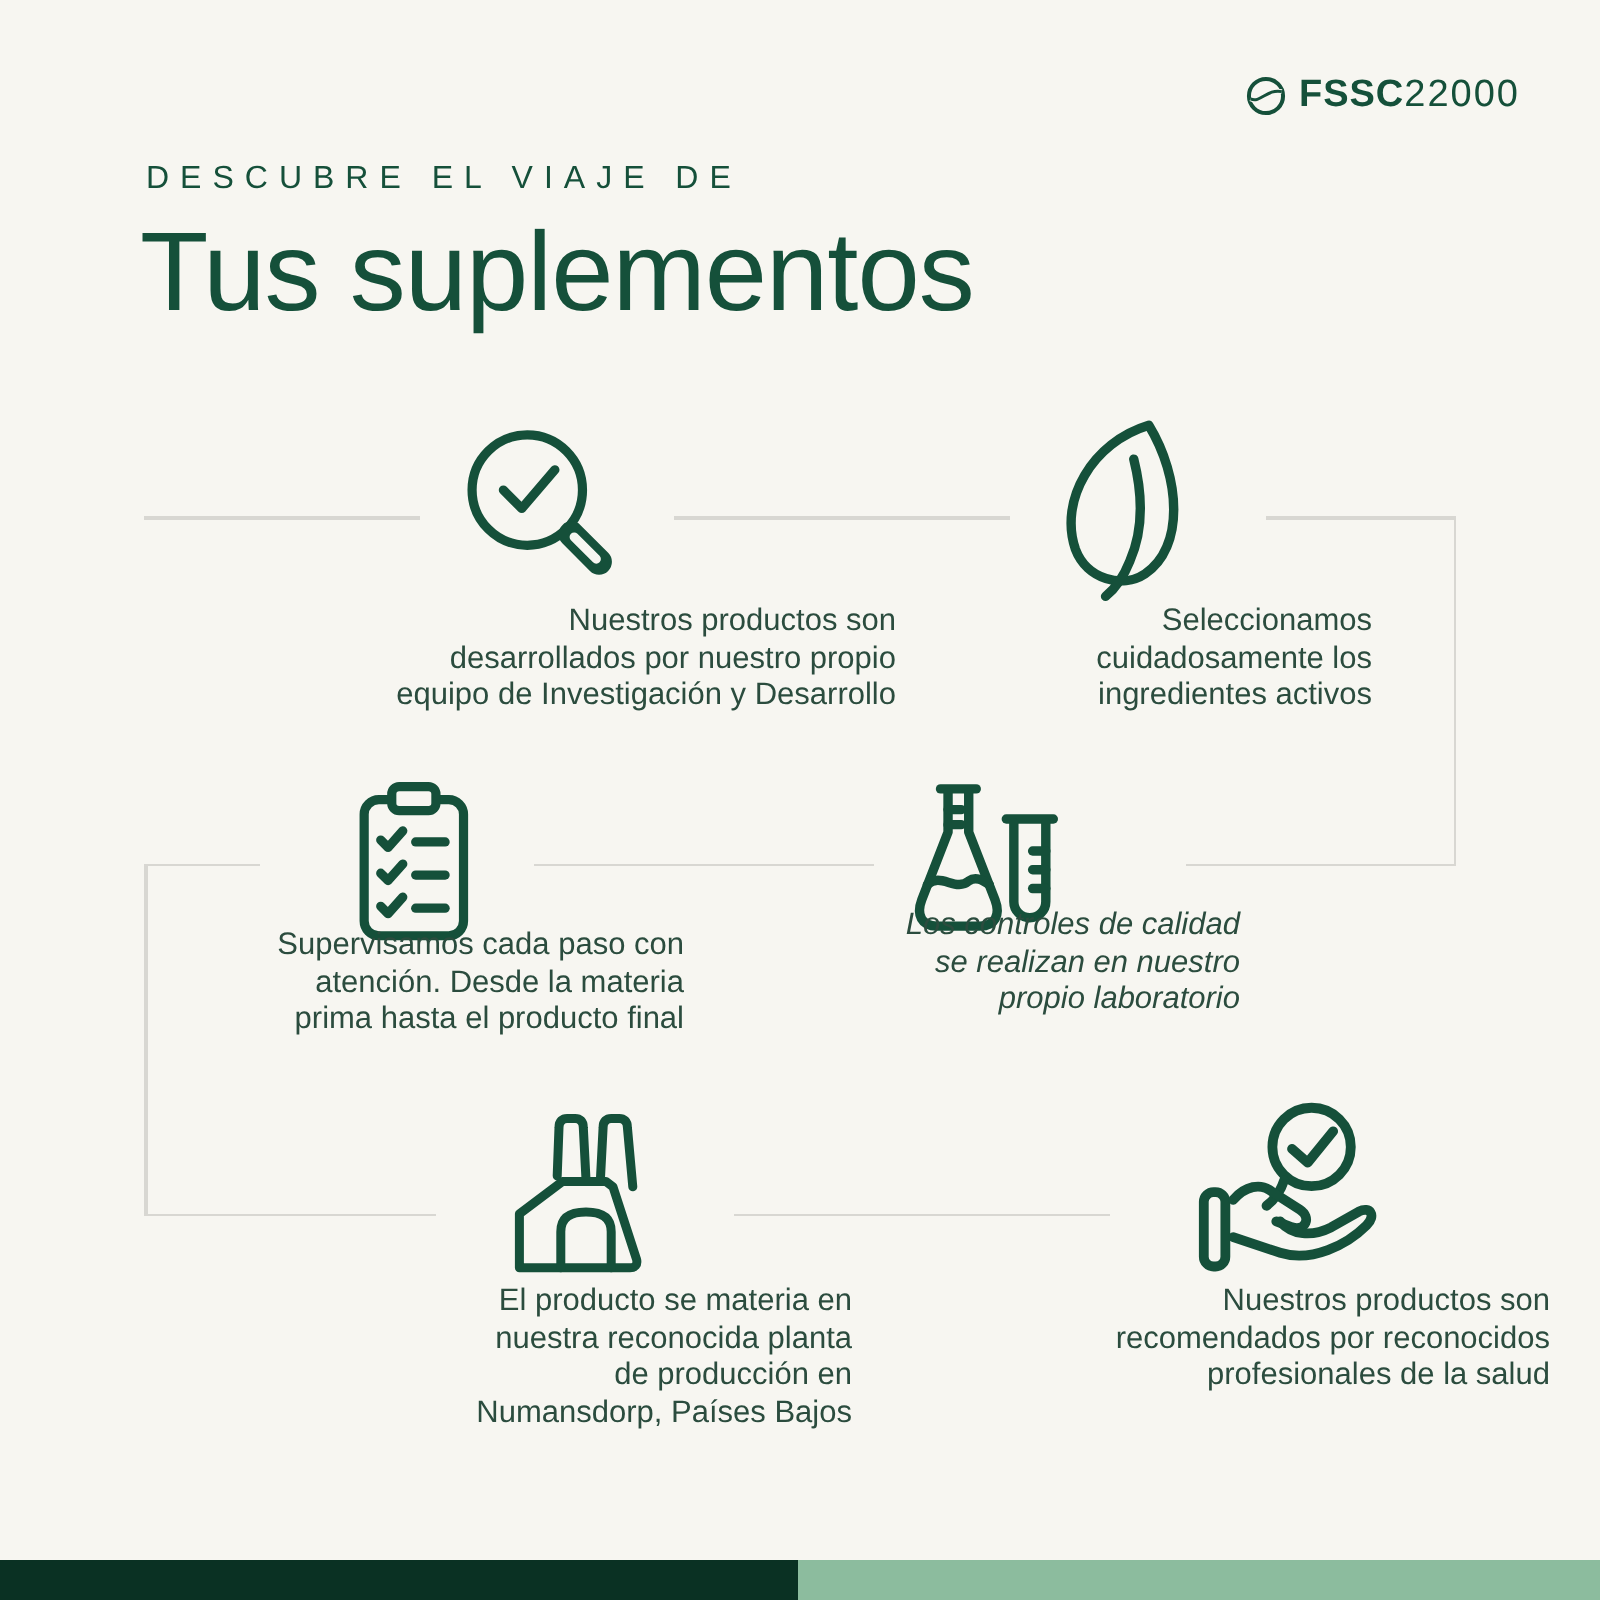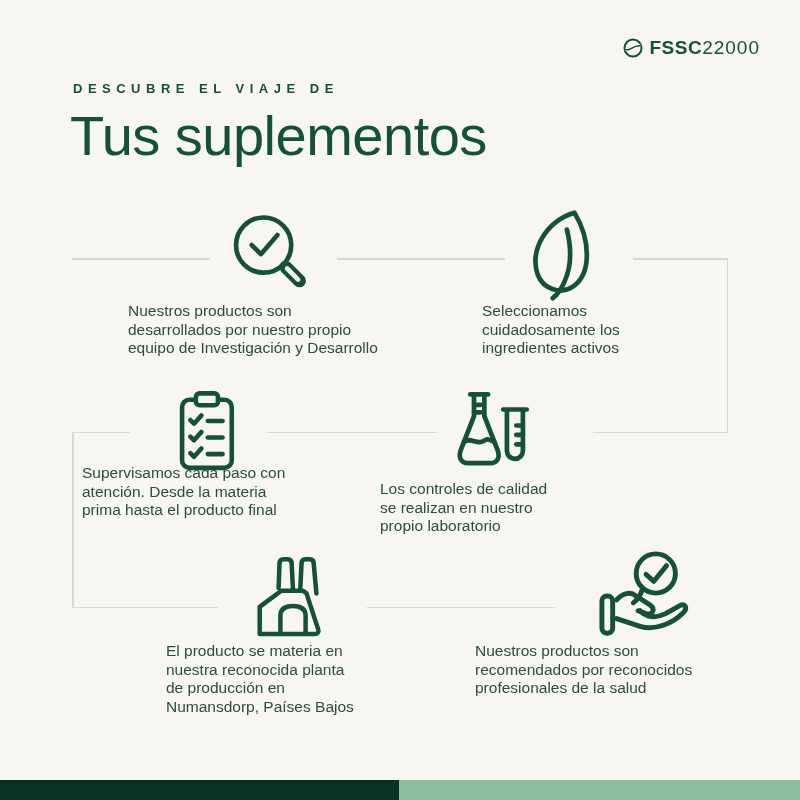--- a/index.html
+++ b/index.html
@@ -11,26 +11,26 @@
   body{
     width:800px;height:800px;position:relative;overflow:hidden;
     background:var(--bg);
     font-family:"Liberation Sans", sans-serif;
   }
   .abs{position:absolute;}
   
   .logo{display:flex;align-items:center;color:var(--primary);}
   .logo-brand{font-size:19px;font-weight:700;letter-spacing:.5px;margin-left:5px;}
   .logo-code{font-size:19px;font-weight:400;letter-spacing:1px;margin-left:0;}
-  .eyebrow{color:var(--primary);font-size:13px;font-weight:700;letter-spacing:5.5px;}
+  .eyebrow{color:var(--primary);font-size:16px;font-weight:400;letter-spacing:5.5px;}
   .title{color:var(--primary);font-size:56px;font-weight:500;letter-spacing:-.5px;line-height:1;}
   
   .icon{color:var(--primary);}
   .step-text{
-    color:var(--body);font-size:15.5px;line-height:18.5px;text-align:left;
+    color:var(--body);font-size:15.5px;line-height:18.5px;text-align:right;
     white-space:pre-line;
   }
   
   .hline{background:var(--line);height:1.5px;}
   .vline{background:var(--line);width:1.5px;}
   
   .bar-dark{background:var(--bar_dark);}
   .bar-sage{background:var(--bar_sage);}
 </style>
 </head>
@@ -67,21 +67,21 @@
   <line x1="67.5" y1="62.5" x2="79.5" y2="74.5" stroke="var(--bg)" stroke-width="5"></line>
 </svg>
 <div class="abs step-text" style="left:128px;top:302px;width:320px;">Nuestros productos son
 desarrollados por nuestro propio
 equipo de Investigación y Desarrollo</div>
 
 <svg class="abs icon" style="left:518px;top:207px;" width="94" height="94" viewBox="0 0 100 100" fill="none" stroke="currentColor" stroke-width="5" stroke-linecap="round" stroke-linejoin="round">
   <path d="M60 6 C77 34 79 71 58 85 C46 93 27 88 21 72 C12 46 30 15 60 6 Z"></path>
   <path d="M52 24 C57 44 57 62 50 78 C46 88 42 93 37 97"></path>
 </svg>
-<div class="abs step-text" style="left:482px;top:302px;width:230px;">Seleccionamos
+<div class="abs step-text" style="left:456px;top:302px;width:230px;">Seleccionamos
 cuidadosamente los
 ingredientes activos</div>
 
 <svg class="abs icon" style="left:160px;top:384px;" width="92" height="96" viewBox="0 0 100 100" fill="none" stroke="currentColor" stroke-width="5" stroke-linecap="round" stroke-linejoin="round">
   <rect x="24" y="15" width="54" height="74" rx="8"></rect>
   <rect x="39" y="8" width="24" height="13" rx="4" fill="var(--bg)"></rect>
   <path d="M33 37 L37 41 L45 32"></path>
     <line x1="52" y1="38" x2="68" y2="38"></line>
   <path d="M33 55 L37 59 L45 50"></path>
     <line x1="52" y1="56" x2="68" y2="56"></line>
@@ -97,21 +97,21 @@
   <path d="M33 11 V32 L19 68 C16 76 19 82 27 82 H50 C58 82 61 76 58 68 L44 32 V11"></path>
   <path d="M22 60 C29 53 37 64 44 58 C48 55 52 58 55 60"></path>
   <line x1="33" y1="20" x2="40" y2="20"></line>
   <line x1="33" y1="28" x2="40" y2="28"></line>
   <path d="M64 25 L89 25"></path>
   <path d="M68 27 V69 A8.5 8.5 0 0 0 85 69 V27"></path>
   <line x1="78" y1="42" x2="85" y2="42"></line>
   <line x1="78" y1="52" x2="85" y2="52"></line>
   <line x1="78" y1="62" x2="85" y2="62"></line>
 </svg>
-<div class="abs step-text" style="left:380px;top:480px;width:240px;">Los controles de calidad
+<div class="abs step-text" style="left:380px;top:454px;width:240px;font-style:italic;">Los controles de calidad
 se realizan en nuestro
 propio laboratorio</div>
 
 <svg class="abs icon" style="left:245px;top:552px;" width="96" height="90" viewBox="0 0 100 100" fill="none" stroke="currentColor" stroke-width="5" stroke-linecap="round" stroke-linejoin="round">
   <path d="M34 40 L35 13 C35 9.5 37 8 39.5 8 L44 8 C46.5 8 48.5 9.5 48.5 13 L50 42"></path>
   <path d="M58 42 L59.5 13 C59.5 9.5 61.5 8 64 8 L68.5 8 C71 8 73 9.5 73 13 L76 46"></path>
   <path d="M13 91 V61 L37 43 H61 L65 46 L78 86 C79 89.5 77 91 74.5 91 Z"></path>
   <path d="M36 91 V71 C36 62.5 42 60 50 60 C58 60 64 62.5 64 71 V91"></path>
 </svg>
 <div class="abs step-text" style="left:166px;top:642px;width:260px;">El producto se materia en

